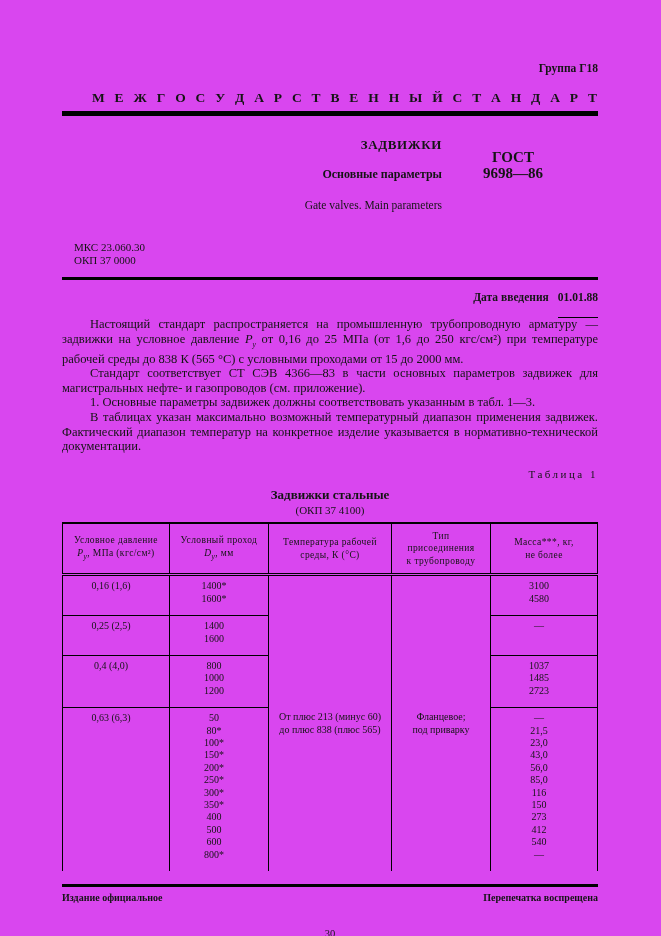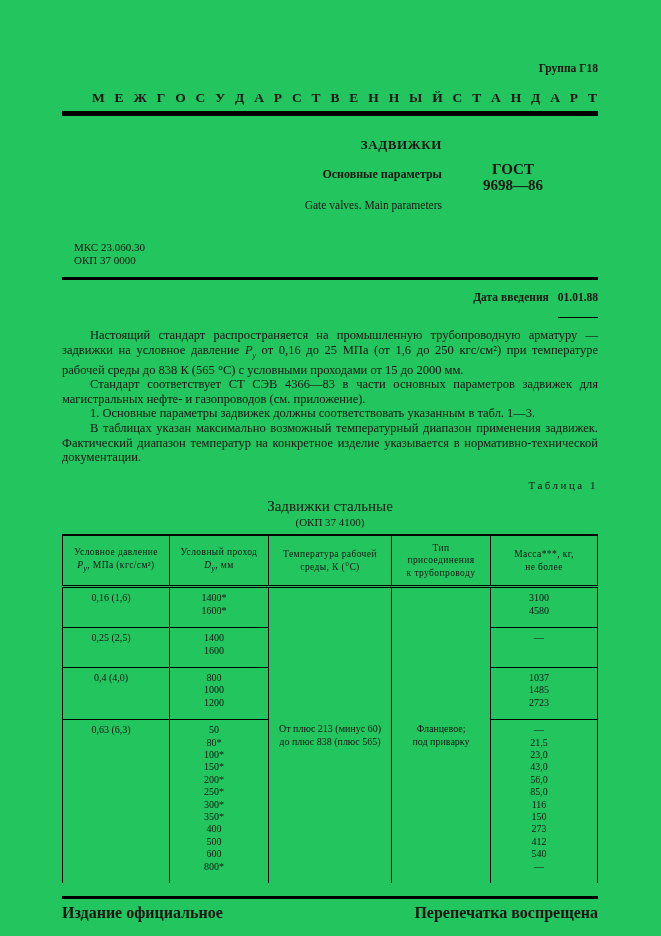--- a/index.html
+++ b/index.html
@@ -1,20 +1,20 @@
 <!DOCTYPE html>
 <html><head>
 <meta charset="utf-8">
 <style>
   html, body { margin: 0; padding: 0; background: #e8e8e8; }
   .page {
     position: relative;
     width: 661px; height: 936px;
     margin: 0 auto;
-    background: #22c55e;
+    background: #d946ef;
     box-sizing: border-box;
     padding: 62px 63px 0 62px;
     font-family: "Liberation Serif", "DejaVu Serif", serif;
     color: #141414;
   }
   .group-label { text-align: right; font-weight: bold; font-size: 11.5px; }
   .standard-type {
     margin-top: 16px;
     font-weight: bold; font-size: 13.5px;
     text-align: justify; text-align-last: justify;
@@ -22,31 +22,31 @@
     margin-left: 30px;
   }
   .rule { background: #000; }
   .rule-top { height: 5px; margin-top: 5px; }
   .title-block { position: relative; margin-top: 21px; height: 82px; }
   .title-left { width: 380px; text-align: right; }
   .doc-title { font-weight: bold; font-size: 13px; letter-spacing: 0.6px; }
   .doc-subtitle { font-weight: bold; font-size: 12px; margin-top: 14px; }
   .doc-subtitle-en { font-size: 11.5px; margin-top: 17px; }
   .gost-block {
-    position: absolute; right: 0; top: 24px; width: 170px;
+    position: absolute; right: 0; top: 12px; width: 170px;
     text-align: center; font-weight: bold; font-size: 15px; line-height: 16px;
   }
   .codes { margin-top: 22px; font-size: 11px; line-height: 13px; margin-left: 12px; }
   .rule-codes { height: 3px; margin-top: 10px; }
   .intro-date { text-align: right; font-weight: bold; font-size: 11.5px; margin-top: 11px; }
   .intro-date .date-u { border-bottom: 1.5px solid #000; padding-bottom: 14px; margin-left: 9px; }
-  .body-text { margin-top: 25px; font-size: 12.5px; line-height: 14.6px; text-align: justify; }
+  .body-text { margin-top: 14px; font-size: 12.5px; line-height: 14.6px; text-align: justify; }
   .body-text p { margin: 0; text-indent: 28px; }
   .table-label { text-align: right; font-size: 11px; letter-spacing: 2.5px; margin-top: 14px; }
-  .table-title { text-align: center; font-weight: normal; font-size: 15px; margin-top: 7px; }
+  .table-title { text-align: center; font-weight: bold; font-size: 13px; margin-top: 7px; }
   .table-subtitle { text-align: center; font-size: 11px; margin-top: 1px; }
   table.params {
     width: 100%; border-collapse: collapse; table-layout: fixed;
     margin-top: 6px;
   }
   table.params th {
     border: 1px solid #000;
     border-top: 2px solid #000;
     border-bottom: 3px double #000;
     font-weight: normal; font-size: 9.5px; line-height: 12.5px;
@@ -61,21 +61,21 @@
     padding: 4px 12px 10px 2px;
   }
   table.params tr.last td { border-bottom: none; }
   table.params td.mid { vertical-align: middle; border-bottom: none; padding: 2px 2px; }
   .pre { white-space: pre-line; }
   .sym { font-style: italic; }
   sub { font-size: 7.5px; }
   .footer-rule { height: 3px; margin-top: 13px; }
   .footer {
     display: flex; justify-content: space-between;
-    font-weight: bold; font-size: 16px; margin-top: 5px; gap: 26px;
+    font-weight: bold; font-size: 10px; margin-top: 5px; gap: 26px;
   }
   .page-number { text-align: center; font-size: 10.5px; margin-top: 25px; }
 </style>
 </head>
 <body>
 
 <div class="page">
 
   <div class="group-label">Группа Г18</div>
 

